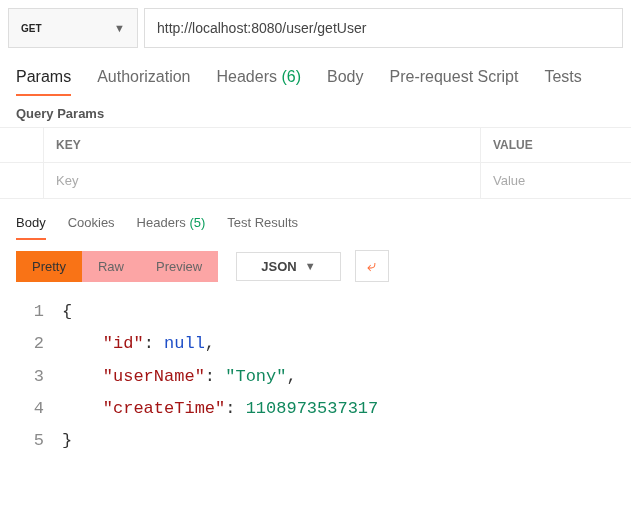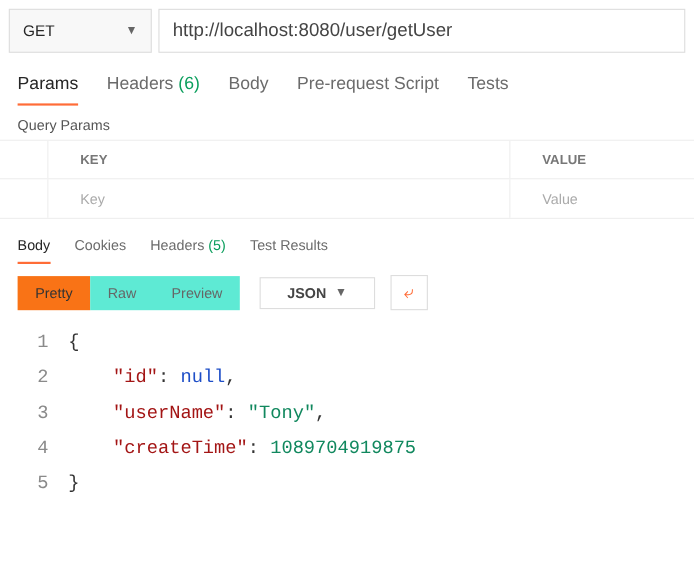--- a/index.html
+++ b/index.html
@@ -10,54 +10,54 @@
     background: #fff;
     width: 631px;
   }
   
   .req-row { display:flex; padding:8px 8px 0 8px; gap:6px; }
   .method-select {
     display:flex; align-items:center; justify-content:space-between;
     border:1px solid #ddd; background:#f8f8f8; padding:0 12px;
     height:40px; width:130px; cursor:pointer;
   }
-  .method-select .method { font-weight:400; font-size:14px; }
+  .method-select .method { font-weight:700; font-size:10px; }
   .method-select .chev { color:#666; font-size:11px; }
   .url-box {
     flex:1; border:1px solid #ddd; height:40px; display:flex; align-items:center;
-    padding:0 12px; color:#444; font-size:17px;
+    padding:0 12px; color:#444; font-size:14px;
   }
   
   .req-tabs { display:flex; gap:26px; padding:20px 16px 0 16px; }
   .req-tab { color:#6b6b6b; font-size:16px; cursor:pointer; padding-bottom:8px; border-bottom:2px solid transparent; }
   .req-tab.active { color:#262626; border-bottom-color:#ff6c37; }
   .badge { color:#0a9e5c; }
   
-  .qp-label { padding:10px 16px 6px 16px; color:#555; font-size:13px; font-weight:400; }
+  .qp-label { padding:10px 16px 6px 16px; color:#555; font-size:13px; font-weight:700; }
   .qp-table { border-top:1px solid #eee; }
-  .qp-row { display:flex; border-bottom:1px solid #eee;gap:17px; }
+  .qp-row { display:flex; border-bottom:1px solid #eee; }
   .qp-row .col-check { width:44px; border-right:1px solid #eee; }
   .qp-row .col-key  { flex:1; border-right:1px solid #eee; padding:10px 12px; }
   .qp-row .col-val  { width:150px; padding:10px 12px; }
   .qp-row.head { color:#777; font-size:12px; font-weight:600; }
   .qp-row.inp .col-key, .qp-row.inp .col-val { color:#aaa; font-size:13px; }
   .qp-input {
     border:none; outline:none; width:100%; font-size:13px; color:#333;
     background:transparent;
   }
   .qp-input::placeholder { color:#aaa; }
   
   .res-tabs { display:flex; gap:22px; padding:16px 16px 0 16px; }
   .res-tab { color:#6b6b6b; font-size:13px; cursor:pointer; padding-bottom:8px; border-bottom:2px solid transparent; }
   .res-tab.active { color:#262626; border-bottom-color:#ff6c37; }
   
   .view-bar { display:flex; align-items:center; gap:0; padding:10px 16px 10px 16px; }
   .seg { display:flex; background:#fff; }
   .seg .seg-btn {
-    padding:8px 16px; font-size:13px; color:#666; cursor:pointer; background:#5eead4;
+    padding:8px 16px; font-size:13px; color:#666; cursor:pointer; background:#fca5a5;
   }
   .seg .seg-btn.sel { background:#f97316; color:#333; }
   .type-dd {
     display:flex; align-items:center; gap:8px; border:1px solid #ddd; padding:6px 24px;
     margin-left:18px; cursor:pointer; background:#fff; color:#444; font-weight:600; font-size:13px;
   }
   .type-dd .chev { font-size:11px; color:#666; }
   .wrap-btn {
     margin-left:14px; border:1px solid #ddd; width:34px; height:32px; display:flex;
     align-items:center; justify-content:center; color:#ff6c37; cursor:pointer; font-size:16px; background:#fff;
@@ -89,20 +89,23 @@
     <span class="chev">▼</span>
   </div>
   <div class="url-box">
     <span>http://localhost:8080/user/getUser</span>
   </div>
 </div>
 
 <div class="req-tabs">
   <div class="req-tab active">
     <span>Params</span>
+  </div>
+  <div class="req-tab">
+    <span>Authorization</span>
   </div>
   <div class="req-tab">
     <span>Headers</span>
     <span class="badge">(6)</span>
   </div>
   <div class="req-tab">
     <span>Body</span>
   </div>
   <div class="req-tab">
     <span>Pre-request Script</span>
@@ -169,19 +172,19 @@
     <div class="line">
       <div class="ln">2</div>
       <div class="ct"><span>    </span><span class="tok-key">"id"</span><span class="tok-punc">: </span><span class="tok-null">null</span><span class="tok-punc">,</span></div>
     </div>
     <div class="line">
       <div class="ln">3</div>
       <div class="ct"><span>    </span><span class="tok-key">"userName"</span><span class="tok-punc">: </span><span class="tok-str">"Tony"</span><span class="tok-punc">,</span></div>
     </div>
     <div class="line">
       <div class="ln">4</div>
-      <div class="ct"><span>    </span><span class="tok-key">"createTime"</span><span class="tok-punc">: </span><span class="tok-num">1089704919875</span></div>
+      <div class="ct"><span>    </span><span class="tok-key">"createTime"</span><span class="tok-punc">: </span><span class="tok-num">1108973537317</span></div>
     </div>
     <div class="line">
       <div class="ln">5</div>
       <div class="ct"><span class="tok-punc">}</span></div>
     </div>
   </div>
 
 </body></html>

